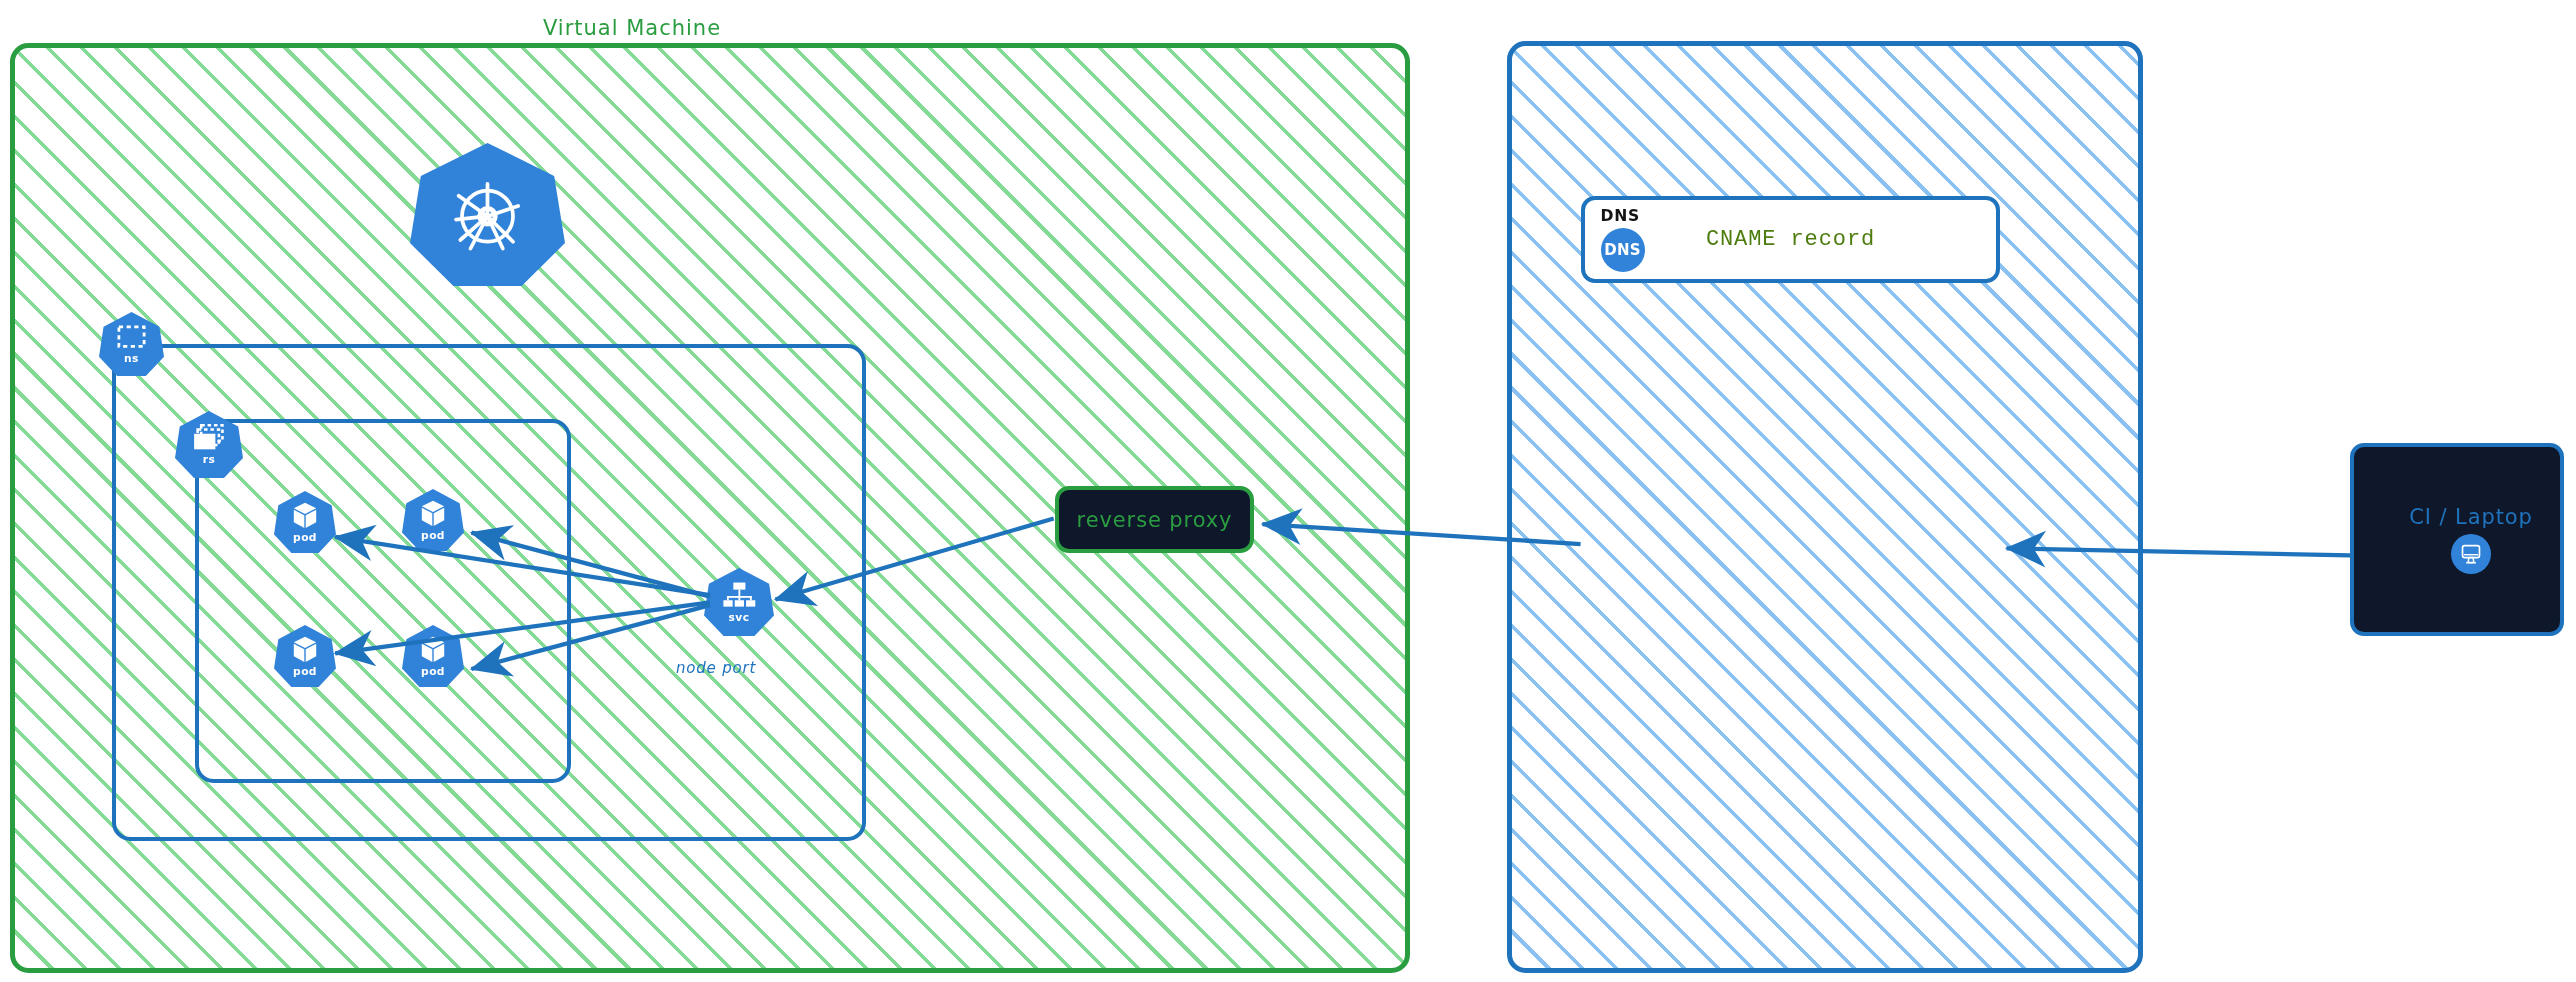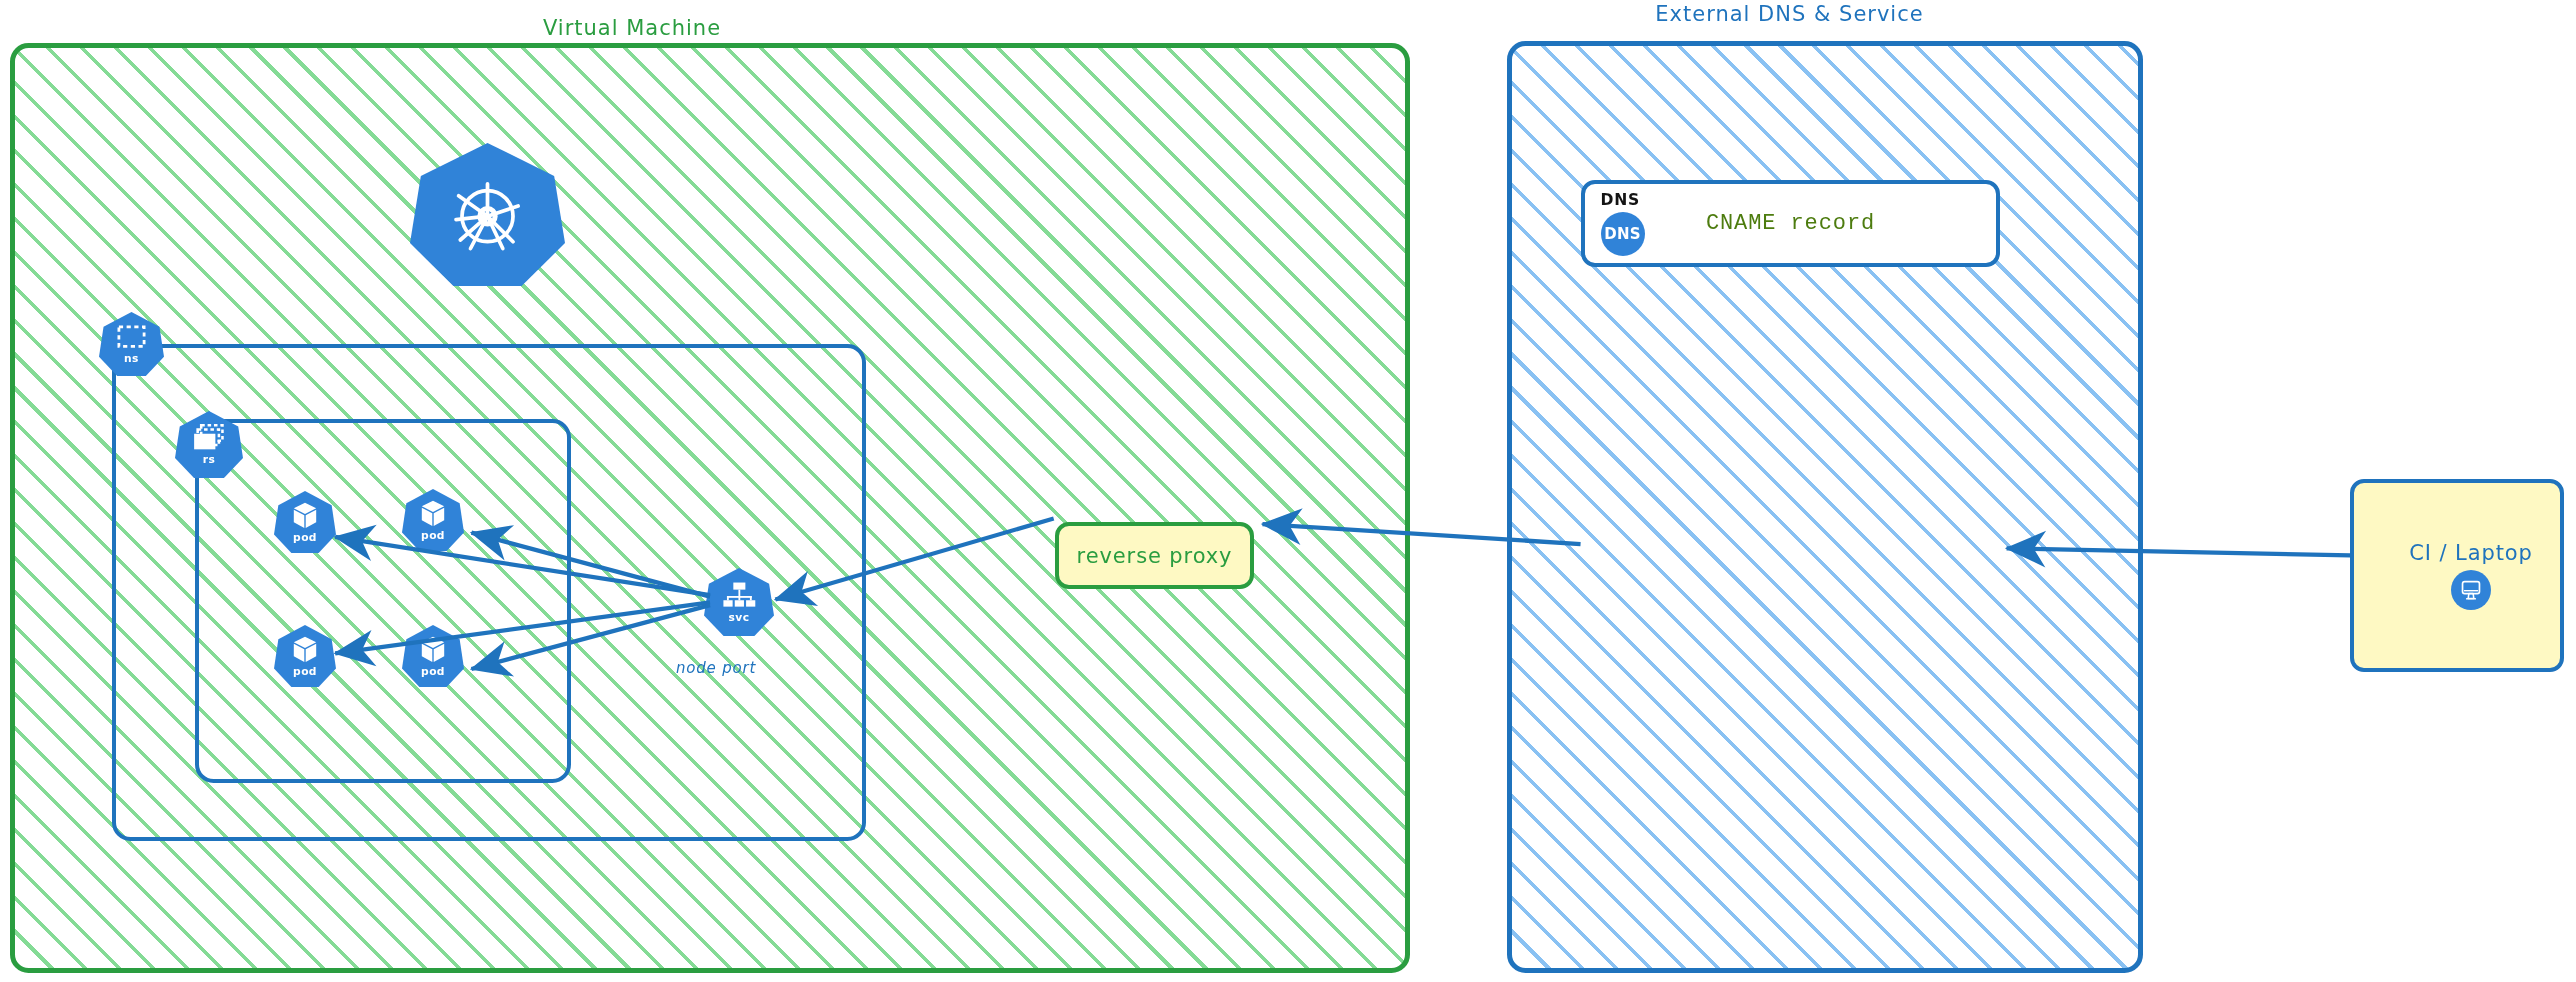--- a/index.html
+++ b/index.html
@@ -54,26 +54,25 @@
     white-space: nowrap;
     text-align: center;
   }
   .title-green { color: #2a9d40; }
   .title-blue  { color: #1f73bd; }
 
   
   .box {
     position: absolute;
     box-sizing: border-box;
-    background: #fef9c3;
+    background: #0f172a;
     border-radius: 14px;
     display: flex;
     align-items: center;
     justify-content: center;
-    margin-top: 36px;
   }
   .box-blue  { border: 4.3px solid #1f73bd; }
   .box-green { border: 4.3px solid #2a9d40; }
 
   .box-label {
     font-size: 21px;
     letter-spacing: 0.9px;
     white-space: nowrap;
   }
   .lbl-blue  { color: #1f73bd; }
@@ -187,21 +186,20 @@
     pointer-events: none;
   }
 </style>
 </head>
 <body>
 
 <div id="stage">
 
   <div class="panel-title title-green" style="left:490px; top:16px; width:284px;">Virtual Machine</div>
 
-  <div class="panel-title title-blue" style="left:1548px; top:2.1px; width:483px;">External DNS &amp; Service</div>
 
   <div class="panel panel-green" style="left:10px; top:43px; width:1400px; height:930px;"></div>
 
   <div class="panel panel-blue" style="left:1507px; top:41px; width:636px; height:932px;"></div>
 
   <div class="group-frame" style="left:112px; top:344px; width:754px; height:497px;"></div>
 
   <div class="group-frame" style="left:195px; top:419px; width:376px; height:364px;"></div>
 
   <div class="k8s-badge" style="left:410px; top:143px; width:155px; height:143px;">
@@ -287,21 +285,21 @@
     </svg>
     <span class="k8s-tag">svc</span>
   </div>
 
   <div class="node-port-label" style="left:676px; top:659px;">node port</div>
 
   <div class="box box-green" style="left:1055px; top:486px; width:199px; height:67px;">
     <span class="box-label lbl-green">reverse proxy</span>
   </div>
 
-  <div class="dns-card" style="left:1581px; top:180px; width:419px; height:87px;">
+  <div class="dns-card" style="left:1581px; top:196px; width:419px; height:87px;">
     <span class="dns-kicker">DNS</span>
     <span class="dns-circle">DNS</span>
     <span class="dns-text">CNAME record</span>
   </div>
 
 
   <div class="box box-blue" style="left:2350px; top:443px; width:214px; height:193px;padding-left:28px;">
     <div class="ci-inner">
       <span class="box-label lbl-blue">CI / Laptop</span>
       <span class="ci-circle">

